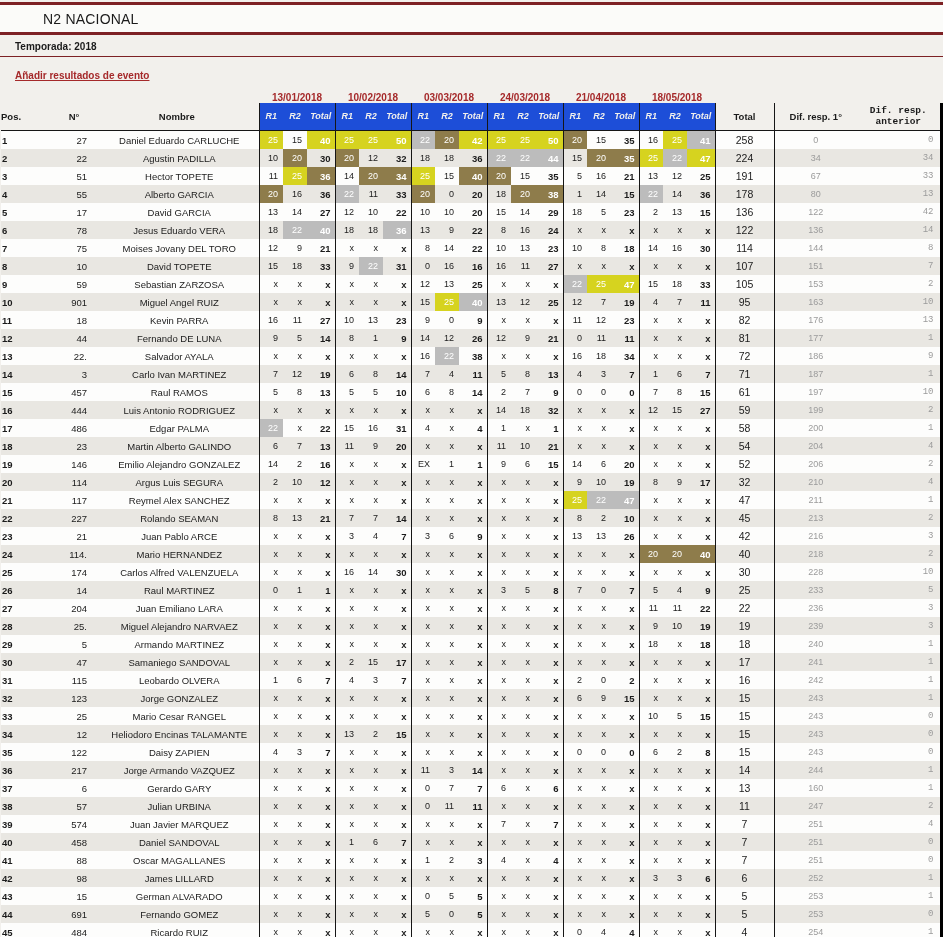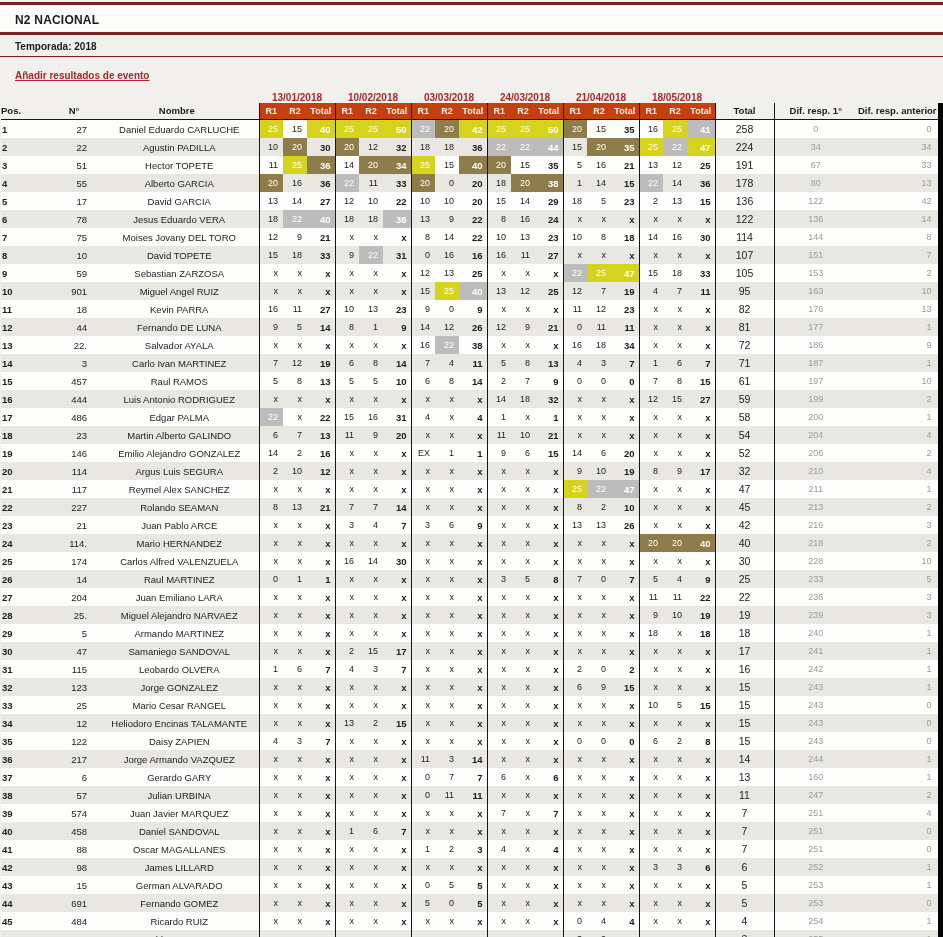--- a/index.html
+++ b/index.html
@@ -1,45 +1,45 @@
 <!DOCTYPE html>
 <html><head>
 <meta charset="utf-8">
 <style>
   html,body{margin:0;padding:0;}
   body{width:943px;height:937px;overflow:hidden;background:#f2f0ec;
        font-family:"Liberation Sans",sans-serif;color:#1b1b1b;}
   .rule-top{height:3px;background:#7d2124;margin-top:2px;}
   .title-bar{padding:5px 0 4px 15px;background:#fbfbf9;}
-  .title-bar span{font-size:12px;font-weight:bold;letter-spacing:.2px;}
+  .title-bar span{font-size:14px;font-weight:normal;letter-spacing:.2px;margin-left:28px;}
   .rule-thick{height:3px;background:#7d2124;}
   .season{padding:6px 0 4px 15px;font-size:10px;font-weight:bold;}
   .rule-thin{height:1px;background:#7d2124;}
   .link-row{padding:8px 0 6px 15px;}
   .add-link{color:#a5292a;font-size:10px;font-weight:bold;text-decoration:underline;cursor:pointer;}
 
   table.results{border-collapse:collapse;table-layout:fixed;width:941px;margin:2px 0 0 1px;}
   tr.dates td{color:#a5292a;font-weight:bold;font-size:10px;text-align:center;padding:1px 0 0;}
   tr.cols th{font-size:9.5px;font-weight:bold;padding:2px 0 3px;border-bottom:1px solid #161616;}
-  tr.cols th.dark{background:#c2410c;color:#f0efec;font-size:9px;}
+  tr.cols th.dark{background:#1d4ed8;color:#f0efec;font-size:9px;font-style:italic;}
   tbody td{height:16px;font-size:9px;}
   tr.odd{background:#fdfdfc;}
   tr.even{background:#e9e7e2;}
   .pos{text-align:left;font-weight:bold;font-size:9.5px;}
   .num{text-align:right;padding-right:8px;font-size:9.5px;}
   .name{text-align:center;padding-left:6px;font-size:9.5px;white-space:nowrap;overflow:hidden;}
   .r{text-align:right;padding-right:5px;}
   .gt{text-align:right;padding-right:4px;font-weight:bold;font-size:9.5px;}
   .gl{border-left:1px solid #161616;}
   .gr{border-right:1px solid #161616;}
   .tot{border-left:1px solid #161616;border-right:1px solid #161616;
        text-align:center;font-weight:normal;font-size:10.5px;}
   .d1{text-align:center;color:#9b9b9b;}
   .d2{text-align:right;padding-right:6px;color:#9b9b9b;}
-  .br{border-right:7px solid #000000;}
+  .br{border-right:3px solid #000000;font-family:Liberation Mono, monospace;}
   table.results{border-bottom:2px solid #161616;}
   .hy{background:#d6d31f;color:#ffffff;}
   .hg{background:#bcbcbc;color:#ffffff;}
   .ho{background:#8e7c4b;color:#ffffff;}
 </style>
 </head>
 <body>
 
 <div>
   <div class="rule-top"></div>

